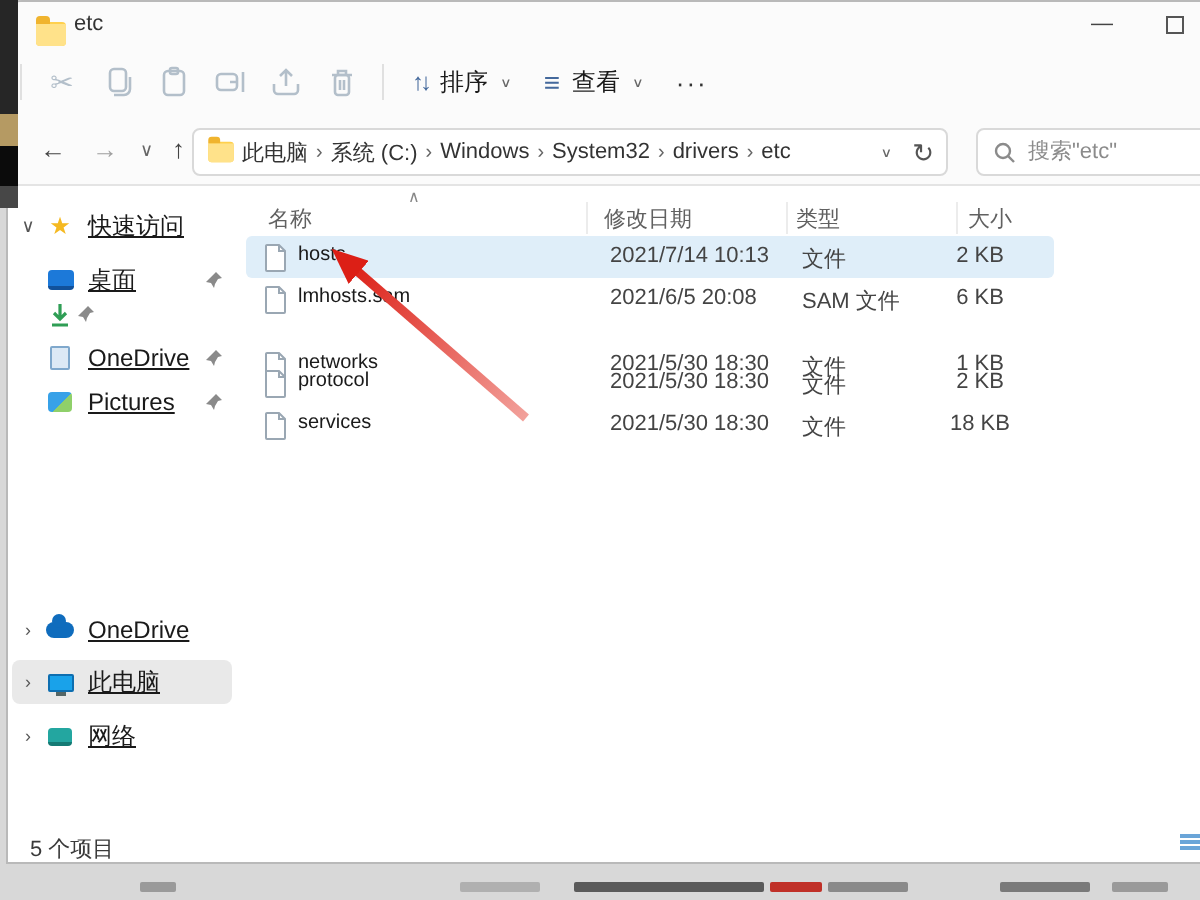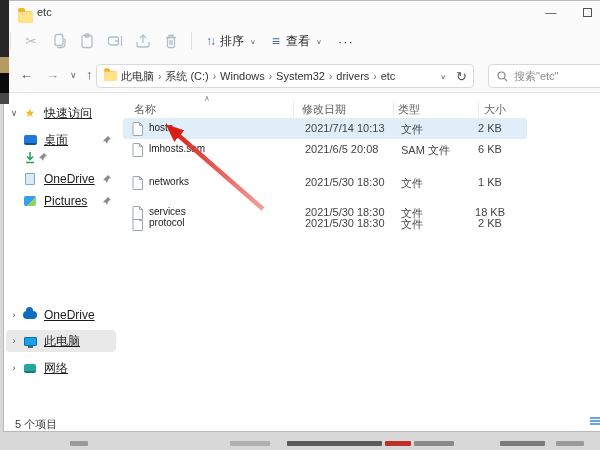--- a/index.html
+++ b/index.html
@@ -343,21 +343,21 @@
       <div class="file-row" style="top:42px;margin-top:12px;">
         <svg class="fico" width="12" height="14" viewBox="0 0 12 14">
             <path d="M1.5.5h6l3 3v9.5a.5.5 0 0 1-.5.5h-8.5a.5.5 0 0 1-.5-.5v-12a.5.5 0 0 1 .5-.5z" fill="#fff" stroke="#9aa7b3"></path>
             <path d="M7.5.5v3h3" fill="none" stroke="#9aa7b3"></path>
           </svg>
         <span class="fname">networks</span>
         <span class="fdate">2021/5/30 18:30</span>
         <span class="ftype">文件</span>
         <span class="fsize">1 KB</span>
       </div>
-      <div class="file-row" style="top:63px;margin-top:32px;">
+      <div class="file-row" style="top:63px;">
         <svg class="fico" width="12" height="14" viewBox="0 0 12 14">
             <path d="M1.5.5h6l3 3v9.5a.5.5 0 0 1-.5.5h-8.5a.5.5 0 0 1-.5-.5v-12a.5.5 0 0 1 .5-.5z" fill="#fff" stroke="#9aa7b3"></path>
             <path d="M7.5.5v3h3" fill="none" stroke="#9aa7b3"></path>
           </svg>
         <span class="fname">protocol</span>
         <span class="fdate">2021/5/30 18:30</span>
         <span class="ftype">文件</span>
         <span class="fsize">2 KB</span>
       </div>
       <div class="file-row" style="top:84px;">

